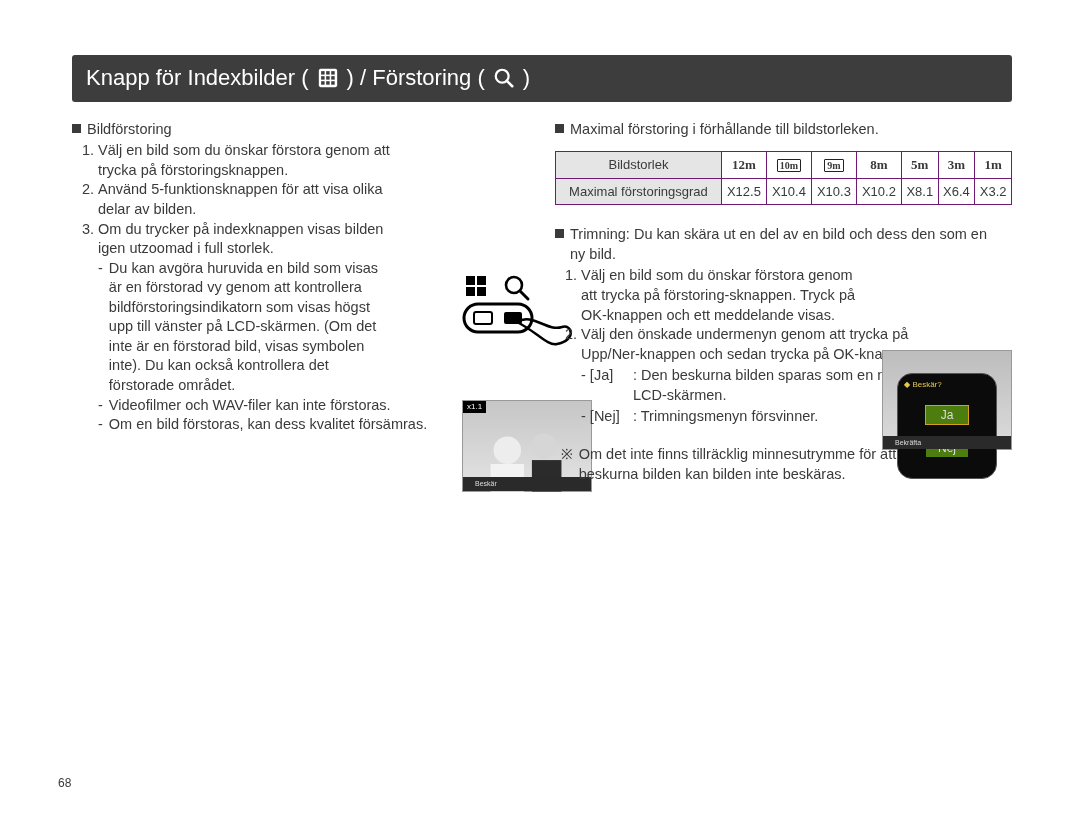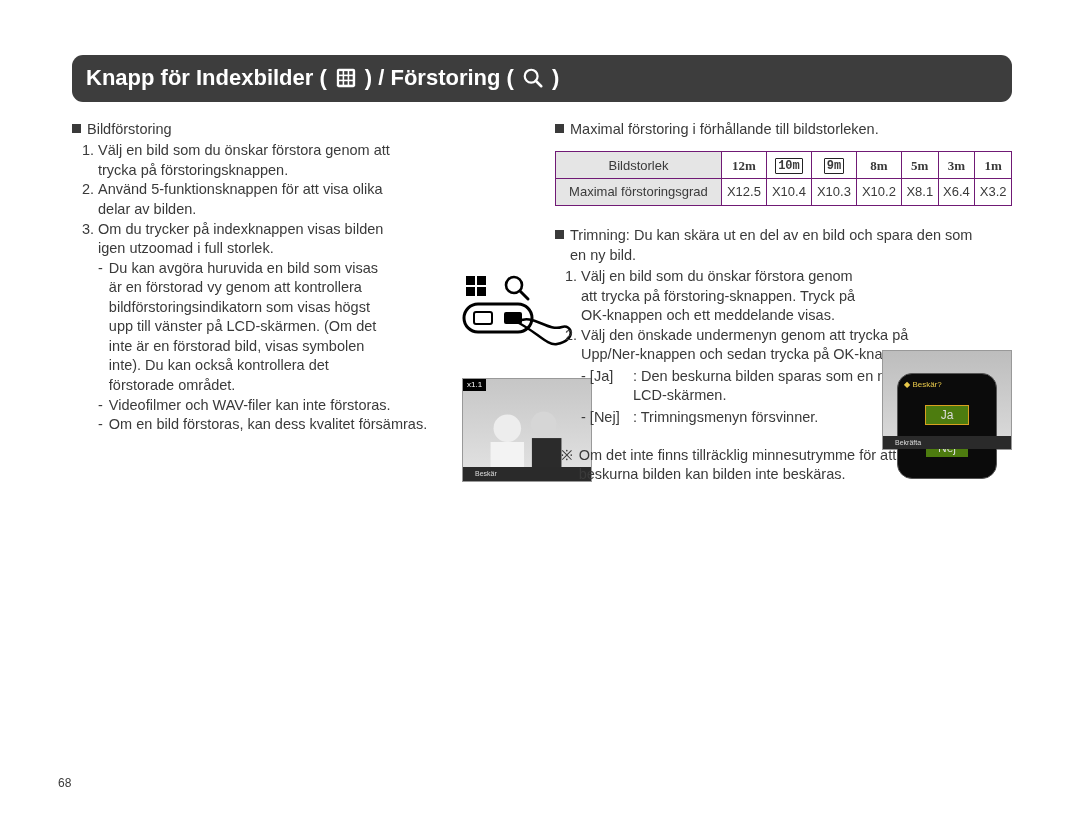--- a/index.html
+++ b/index.html
@@ -1,43 +1,43 @@
 <!DOCTYPE html>
 <html><head>
 <meta charset="utf-8">
 <style>
   html,body{margin:0;padding:0;background:#fff;font-family:Arial,Helvetica,sans-serif;color:#3a3a3a;font-size:14.5px;line-height:1.35}
   .page{width:1080px;height:815px;position:relative;padding:55px 68px 0 72px;box-sizing:border-box}
-  .titlebar{background:#3d3d3d;color:#fff;font-weight:bold;font-size:22px;border-radius:11px;padding:8px 14px 9px;margin-bottom:18px;display:flex;align-items:center;gap:8px}
+  .titlebar{background:#3d3d3d;color:#fff;font-weight:normal;font-size:22px;border-radius:3px;padding:8px 14px 9px;margin-bottom:18px;display:flex;align-items:center;gap:8px}
   .titlebar .glyph-box{display:inline-flex;align-items:center;justify-content:center}
   .cols{display:flex;gap:26px}
   .col{flex:1 1 50%;min-width:0}
   .bullet-row{display:flex;align-items:flex-start;gap:6px;margin-bottom:2px}
   .bullet-sq{width:9px;height:9px;background:#3a3a3a;margin-top:4px;flex:0 0 auto}
   ol.manual{list-style:decimal;padding-left:26px;margin:2px 0 0}
   ol.manual>li{margin-bottom:0}
   .indent{padding-left:26px}
   .dash{display:flex;gap:6px}
   .dash::before{content:"-";flex:0 0 auto}
   .img-frame{border:1px solid #999;background:#e9e9e9;position:relative;box-sizing:border-box}
   .toolbar-illus{position:absolute;left:390px;top:152px;width:120px}
-  .thumb{position:absolute;left:390px;top:258px;width:130px;height:104px}
+  .thumb{position:absolute;left:390px;top:280px;width:130px;height:92px}
   .thumb2{position:absolute;right:68px;top:350px;width:130px;height:100px}
   .thumb .people{background:linear-gradient(#c6c6c6,#e4e4e4);width:100%;height:100%}
   .thumb .zoom-badge{position:absolute;left:0;top:0;background:#000;color:#fff;font-size:8px;padding:1px 4px}
   .thumb .footer,.thumb2 .footer{position:absolute;left:0;right:0;bottom:0;background:#2a2a2a;color:#ddd;font-size:7px;padding:2px 12px}
   .thumb2 .dialog{position:absolute;left:14px;right:14px;top:22px;background:#0b0b0b;border:1px solid #555;border-radius:15px;padding:6px;color:#ddd;font-size:8px;text-align:center}
   .thumb2 .dlg-title{text-align:left;color:#e8c84a;margin-bottom:3px}
   .thumb2 .opt{background:#4d7c0f;margin:15px auto;width:40px;font-size:12px;padding:1px}
   .thumb2 .opt.sel{outline:1px solid #d8a020}
   table.sizes{border-collapse:collapse;width:100%;margin:12px 0 20px}
   table.sizes th,table.sizes td{border:1px solid #701a75;text-align:center;font-size:13px;padding:4px 2px}
   table.sizes th{background:#e5e5e5;font-weight:normal}
   .symcell{font-family:Georgia,serif;font-weight:bold;font-size:15px}
-  .boxed{border:1.5px solid #222;font-size:12px;padding:0 2px;border-radius:1px;font-family:Liberation Mono, monospace}
+  .boxed{border:1.5px solid #222;font-size:10px;padding:0 2px;border-radius:1px;font-family:Liberation Serif, serif}
   .note-sym{font-size:14px}
   .pagenum{position:absolute;left:58px;bottom:24px;font-size:12px;font-weight:normal}
   .def{display:flex;margin-top:2px}
   .def .k{width:52px;flex:0 0 auto}
   svg{display:block}
 </style>
 </head>
 <body>
 
 <div class="page">
@@ -145,21 +145,21 @@
           <td>X10.2</td>
           <td>X8.1</td>
           <td>X6.4</td>
           <td>X3.2</td>
         </tr>
       </tbody>
         </table>
 
       <div class="bullet-row">
           <div class="bullet-sq"></div>
-          <div style="max-width:420px">Trimning: Du kan skära ut en del av en bild och spara den som en ny bild.</div>
+          <div style="max-width:420px">Trimning: Du kan skära ut en del av en bild och dess den som en ny bild.</div>
         </div>
 
       <ol class="manual">
         <li style="max-width:290px">Välj en bild som du önskar förstora genom att trycka på förstoring-sknappen. Tryck på OK-knappen och ett meddelande visas.</li>
         <li style="max-width:380px">Välj den önskade undermenyn genom att trycka på Upp/Ner-knappen och sedan trycka på OK-knappen.</li>
       </ol>
       <div class="indent">
         <div class="def">
             <div class="k">- [Ja]</div>
             <div>: Den beskurna bilden sparas som en ny fil och visas på LCD-skärmen.</div>

